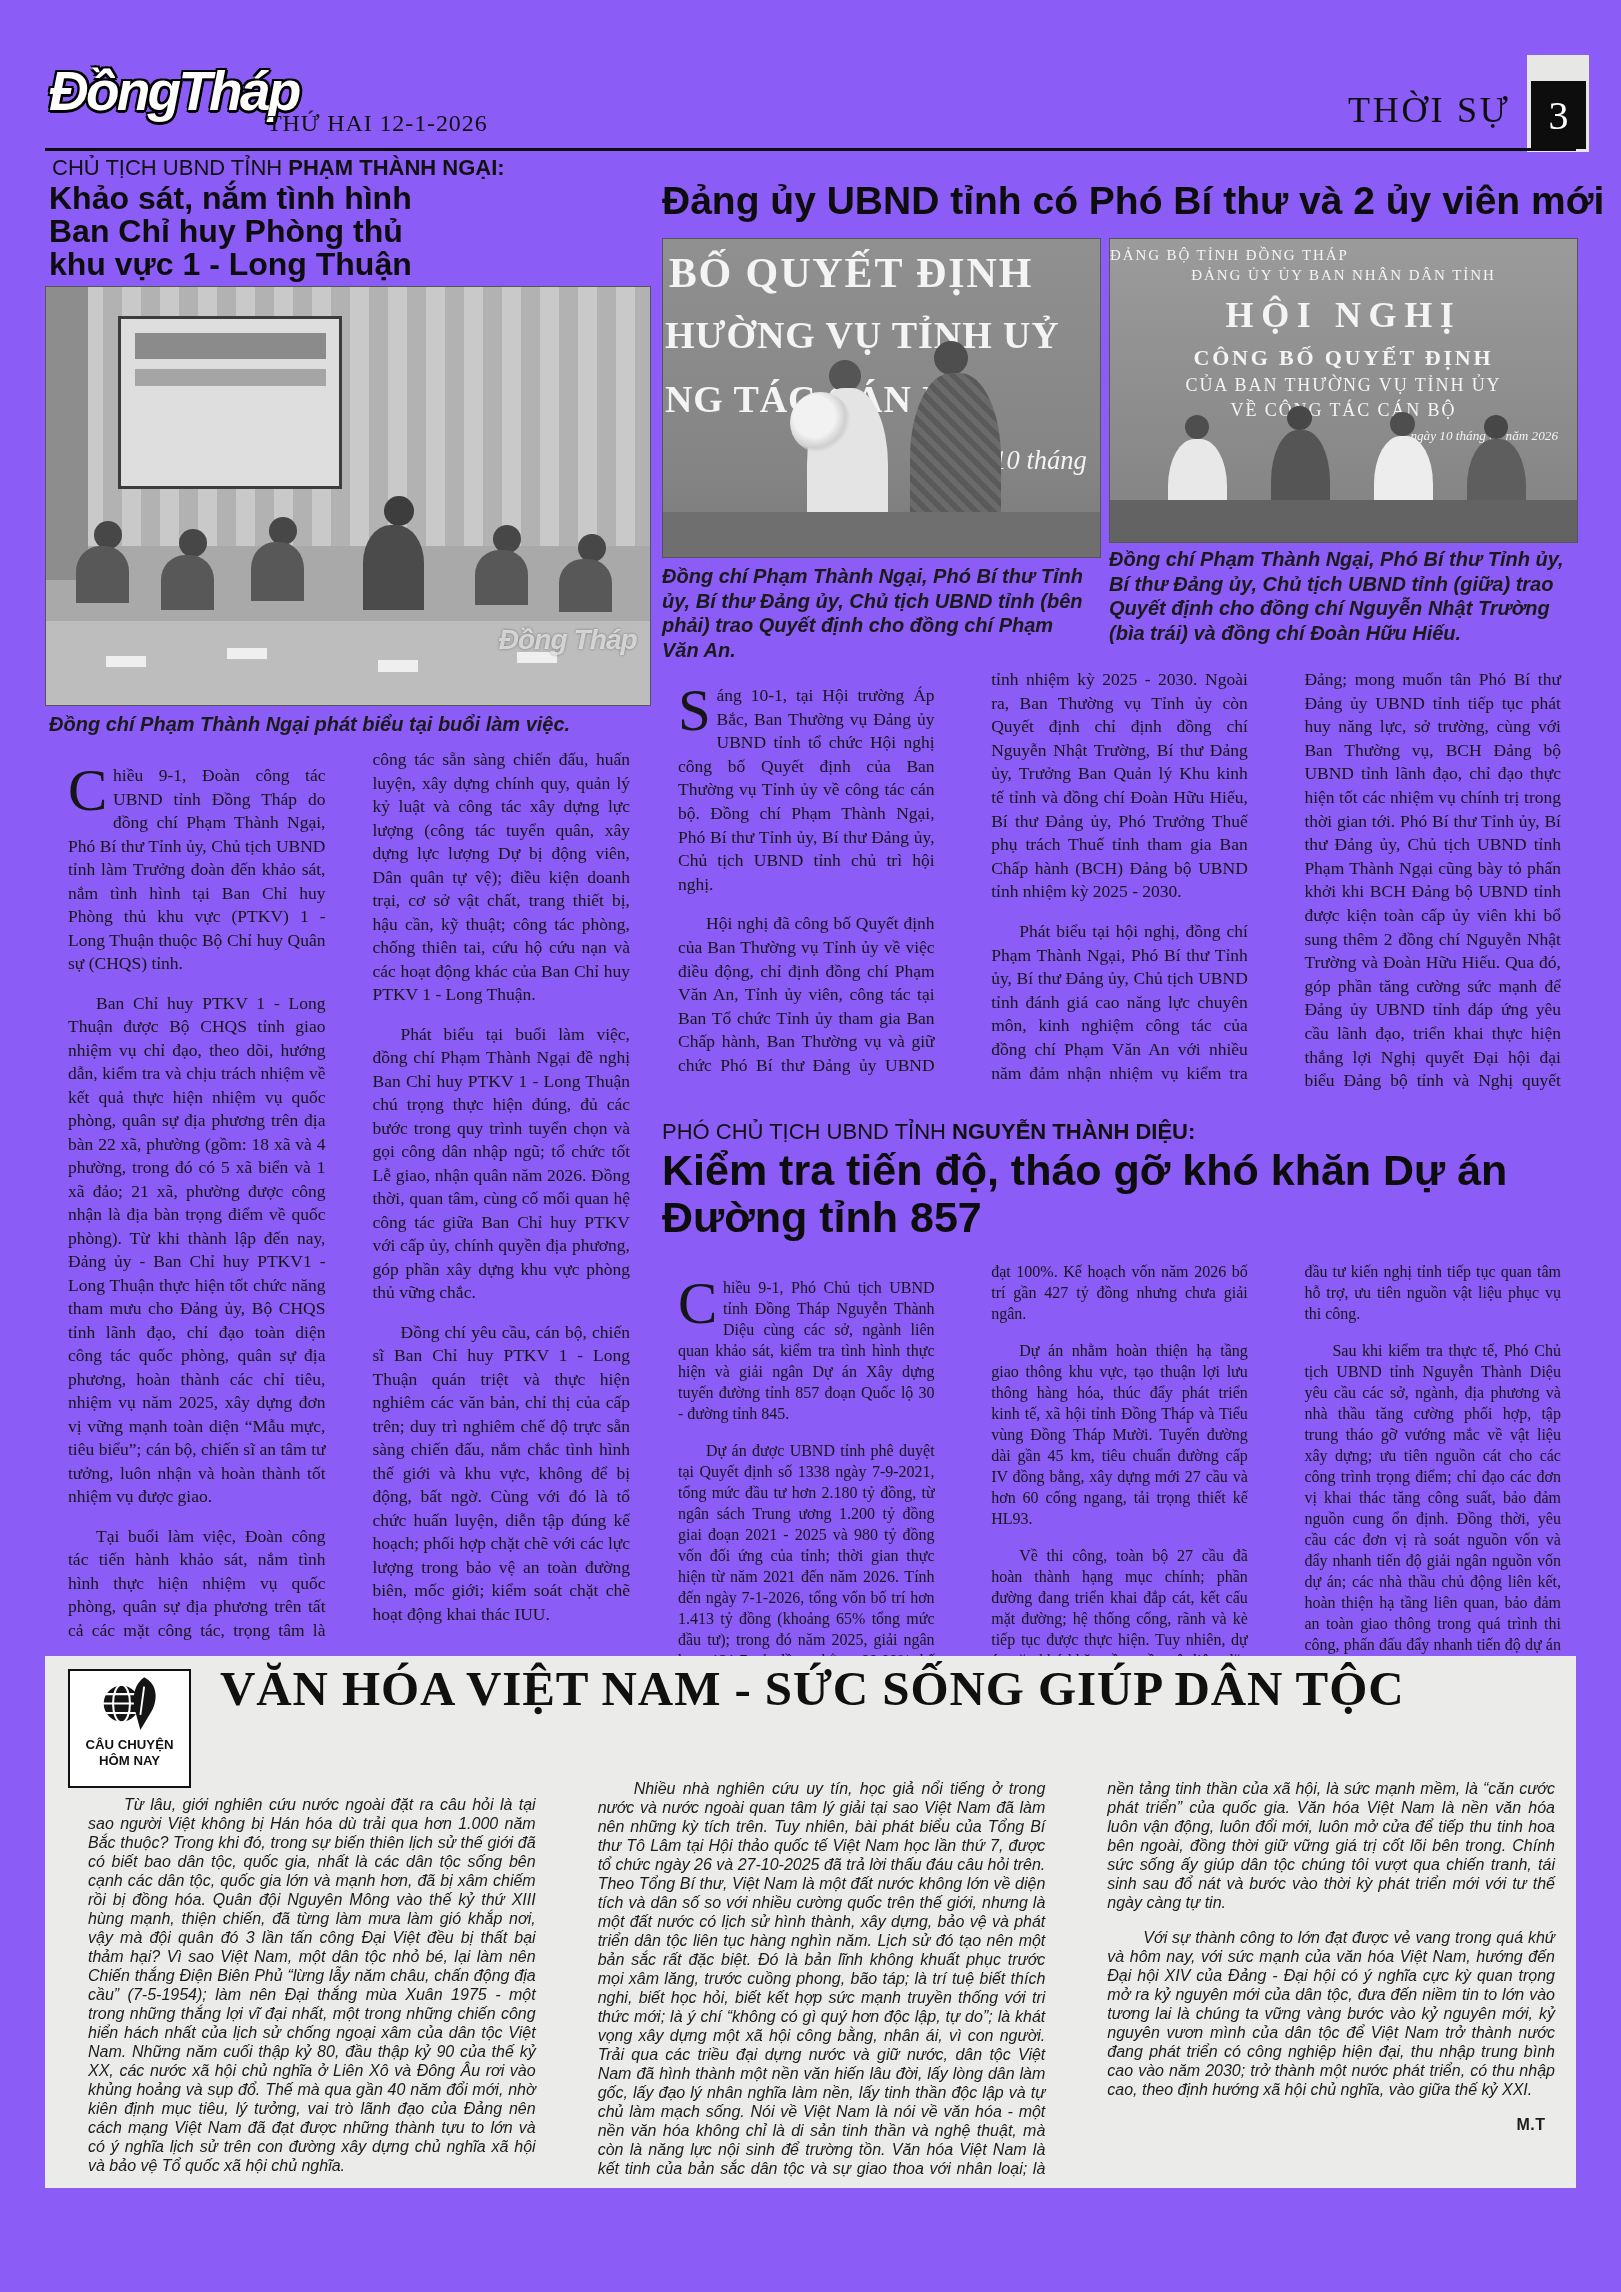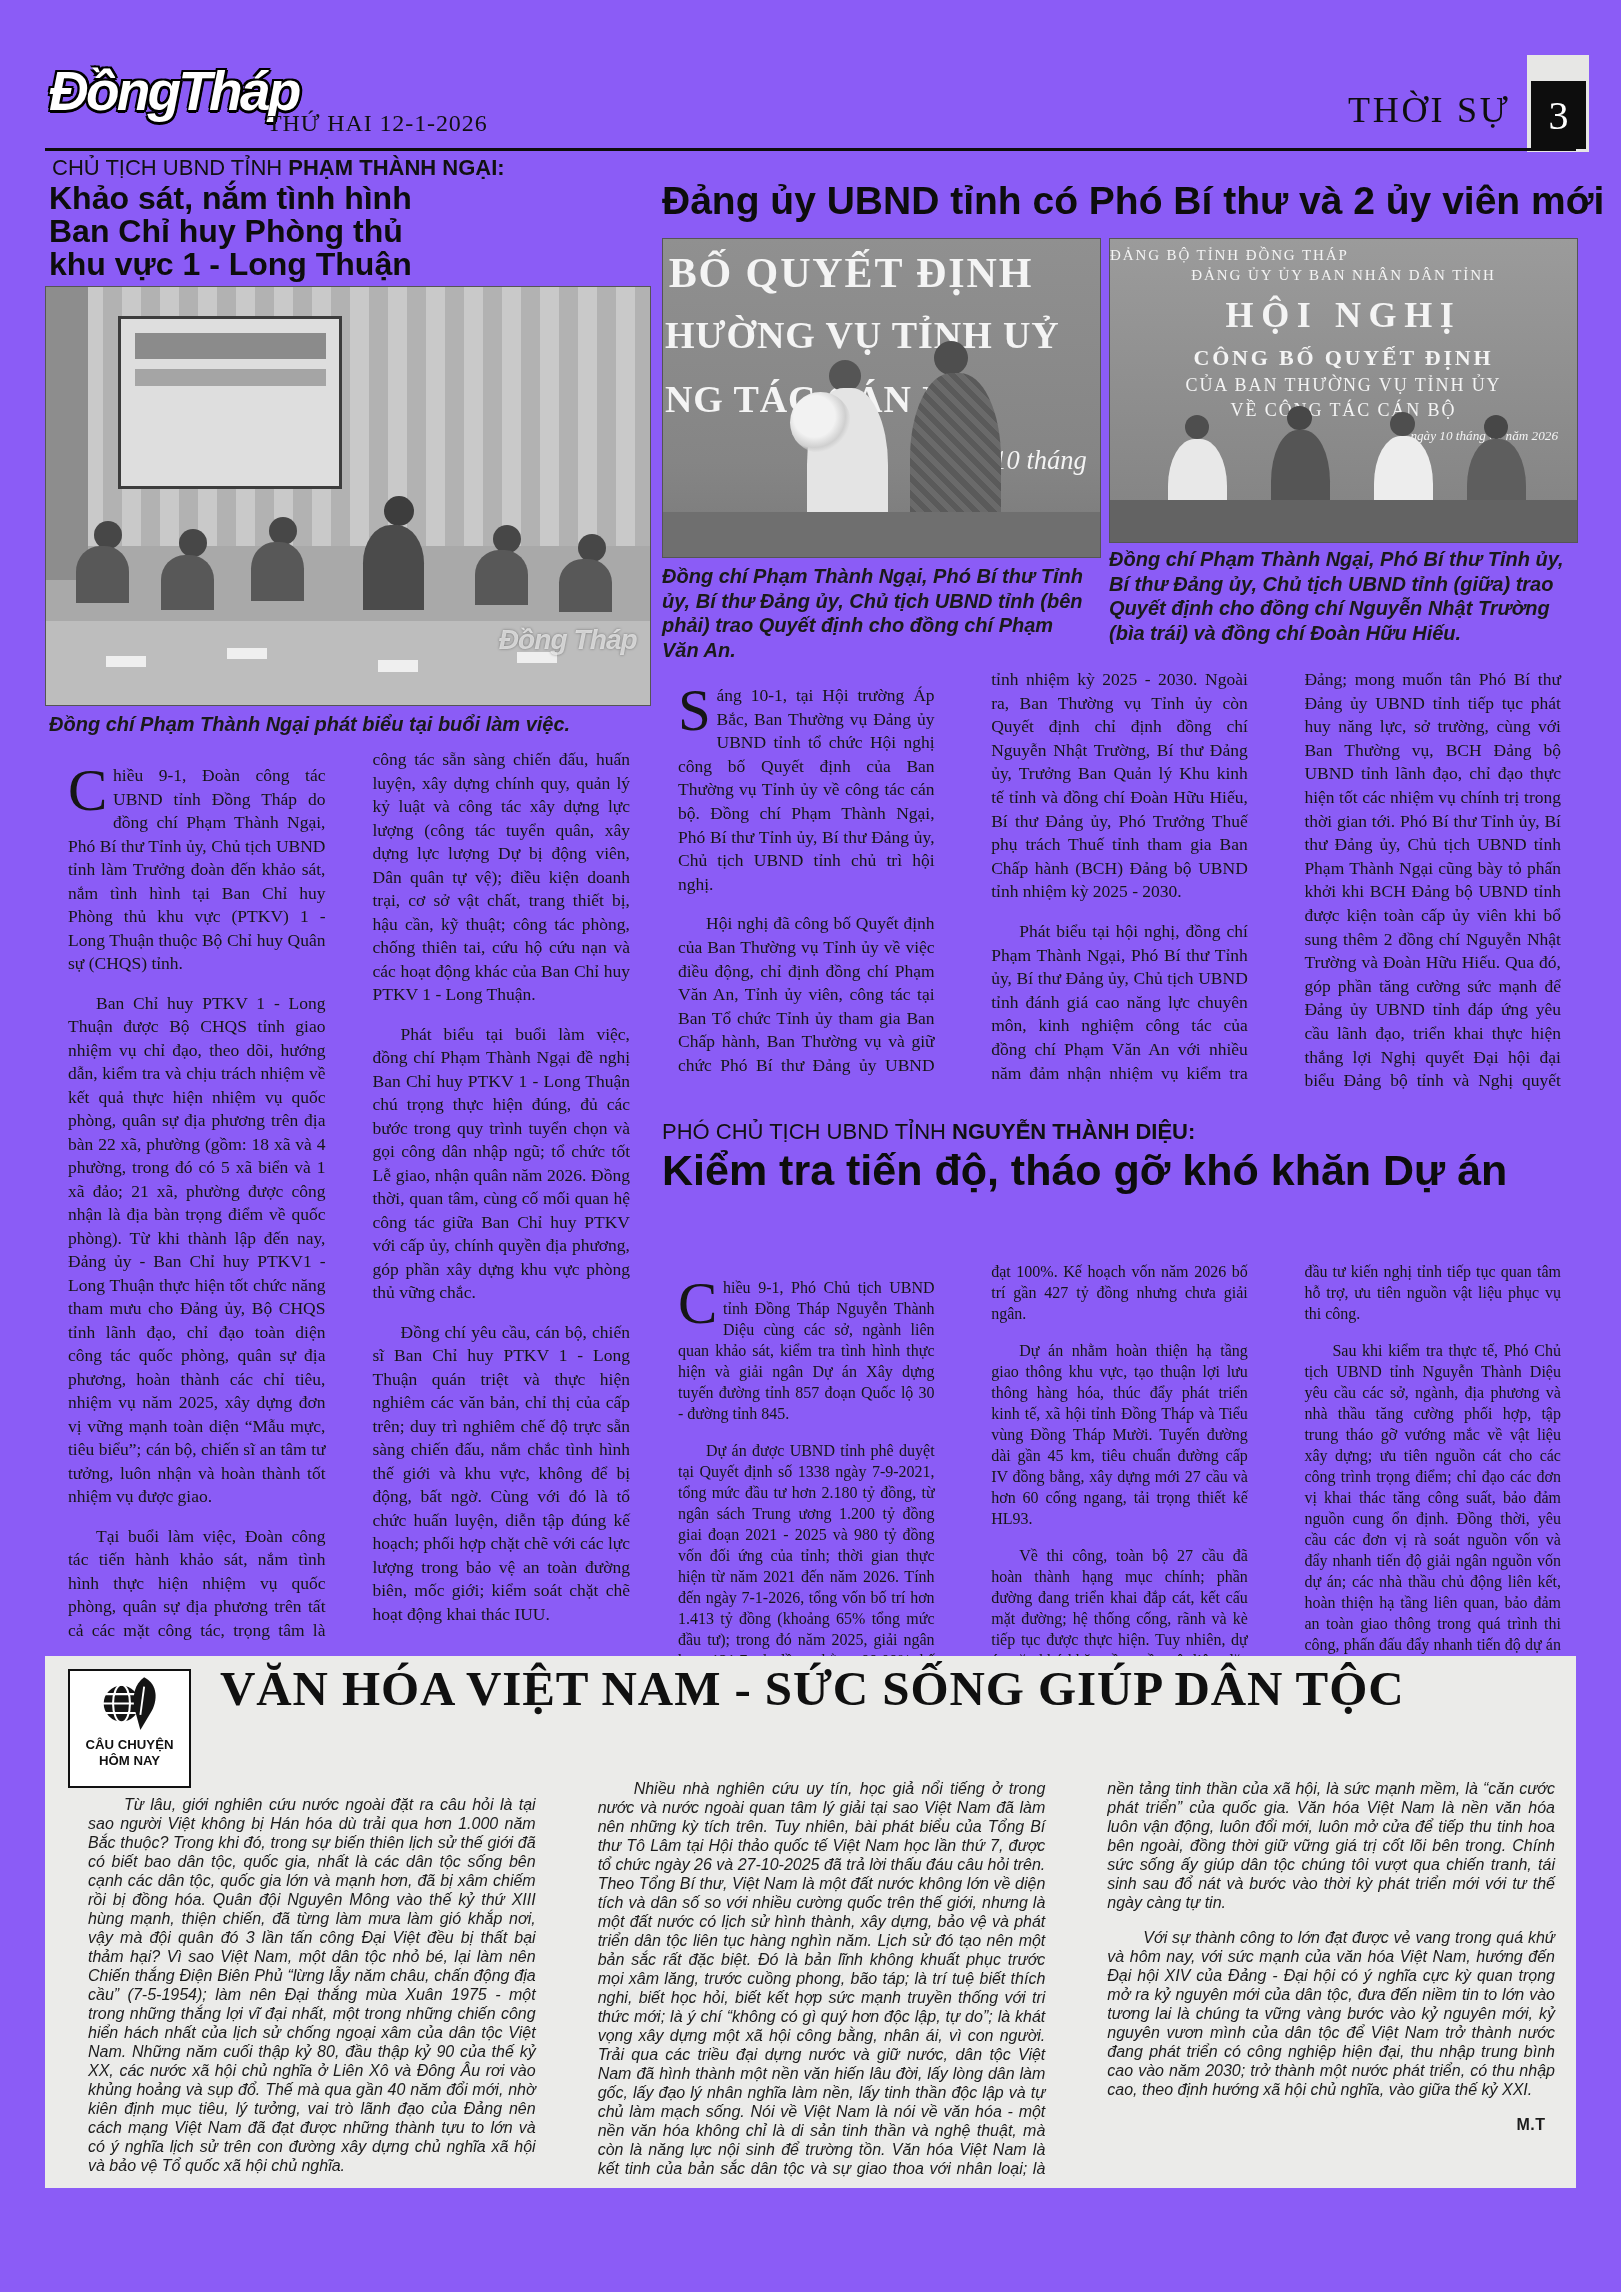--- a/index.html
+++ b/index.html
@@ -179,20 +179,21 @@
       <p>Hội nghị đã công bố Quyết định của Ban Thường vụ Tỉnh ủy về việc điều động, chỉ định đồng chí Phạm Văn An, Tỉnh ủy viên, công tác tại Ban Tổ chức Tỉnh ủy tham gia Ban Chấp hành, Ban Thường vụ và giữ chức Phó Bí thư Đảng ủy UBND tỉnh nhiệm kỳ 2025 - 2030. Ngoài ra, Ban Thường vụ Tỉnh ủy còn Quyết định chỉ định đồng chí Nguyễn Nhật Trường, Bí thư Đảng ủy, Trưởng Ban Quản lý Khu kinh tế tỉnh và đồng chí Đoàn Hữu Hiếu, Bí thư Đảng ủy, Phó Trưởng Thuế phụ trách Thuế tỉnh tham gia Ban Chấp hành (BCH) Đảng bộ UBND tỉnh nhiệm kỳ 2025 - 2030.</p>
       <p>Phát biểu tại hội nghị, đồng chí Phạm Thành Ngại, Phó Bí thư Tỉnh ủy, Bí thư Đảng ủy, Chủ tịch UBND tỉnh đánh giá cao năng lực chuyên môn, kinh nghiệm công tác của đồng chí Phạm Văn An với nhiều năm đảm nhận nhiệm vụ kiểm tra Đảng; mong muốn tân Phó Bí thư Đảng ủy UBND tỉnh tiếp tục phát huy năng lực, sở trường, cùng với Ban Thường vụ, BCH Đảng bộ UBND tỉnh lãnh đạo, chỉ đạo thực hiện tốt các nhiệm vụ chính trị trong thời gian tới. Phó Bí thư Tỉnh ủy, Bí thư Đảng ủy, Chủ tịch UBND tỉnh Phạm Thành Ngại cũng bày tỏ phấn khởi khi BCH Đảng bộ UBND tỉnh được kiện toàn cấp ủy viên khi bổ sung thêm 2 đồng chí Nguyễn Nhật Trường và Đoàn Hữu Hiếu. Qua đó, góp phần tăng cường sức mạnh để Đảng ủy UBND tỉnh đáp ứng yêu cầu lãnh đạo, triển khai thực hiện thắng lợi Nghị quyết Đại hội đại biểu Đảng bộ tỉnh và Nghị quyết Đại hội đại biểu Đảng bộ UBND tỉnh nhiệm kỳ 2025 - 2030 đề ra.</p>
       <p class="byline">PHƯỚC LỘC</p>
     </div>
 
   <div class="kicker" style="left:662px;top:1119px;">
     <span>PHÓ CHỦ TỊCH UBND TỈNH </span><b>NGUYỄN THÀNH DIỆU:</b>
   </div>
   <div class="headline" id="d857-headline">
     <div>Kiểm tra tiến độ, tháo gỡ khó khăn Dự án</div>
+    <div>Đường tỉnh 857</div>
   </div>
   <div class="body-cols" id="d857-body">
       <p class="dropcap">Chiều 9-1, Phó Chủ tịch UBND tỉnh Đồng Tháp Nguyễn Thành Diệu cùng các sở, ngành liên quan khảo sát, kiểm tra tình hình thực hiện và giải ngân Dự án Xây dựng tuyến đường tỉnh 857 đoạn Quốc lộ 30 - đường tỉnh 845.</p>
       <p>Dự án được UBND tỉnh phê duyệt tại Quyết định số 1338 ngày 7-9-2021, tổng mức đầu tư hơn 2.180 tỷ đồng, từ ngân sách Trung ương 1.200 tỷ đồng giai đoạn 2021 - 2025 và 980 tỷ đồng vốn đối ứng của tỉnh; thời gian thực hiện từ năm 2021 đến năm 2026. Tính đến ngày 7-1-2026, tổng vốn bố trí hơn 1.413 tỷ đồng (khoảng 65% tổng mức đầu tư); trong đó năm 2025, giải ngân hơn 121,7 tỷ đồng, bằng 99,09% kế hoạch; riêng vốn Trung ương giải ngân đạt 100%. Kế hoạch vốn năm 2026 bố trí gần 427 tỷ đồng nhưng chưa giải ngân.</p>
       <p>Dự án nhằm hoàn thiện hạ tầng giao thông khu vực, tạo thuận lợi lưu thông hàng hóa, thúc đẩy phát triển kinh tế, xã hội tỉnh Đồng Tháp và Tiểu vùng Đồng Tháp Mười. Tuyến đường dài gần 45 km, tiêu chuẩn đường cấp IV đồng bằng, xây dựng mới 27 cầu và hơn 60 cống ngang, tải trọng thiết kế HL93.</p>
       <p>Về thi công, toàn bộ 27 cầu đã hoàn thành hạng mục chính; phần đường đang triển khai đắp cát, kết cấu mặt đường; hệ thống cống, rãnh và kè tiếp tục được thực hiện. Tuy nhiên, dự án gặp khó khăn về nguồn vật liệu, đặc biệt là cát và đá xây dựng, qua đó chủ đầu tư kiến nghị tỉnh tiếp tục quan tâm hỗ trợ, ưu tiên nguồn vật liệu phục vụ thi công.</p>
       <p>Sau khi kiểm tra thực tế, Phó Chủ tịch UBND tỉnh Nguyễn Thành Diệu yêu cầu các sở, ngành, địa phương và nhà thầu tăng cường phối hợp, tập trung tháo gỡ vướng mắc về vật liệu xây dựng; ưu tiên nguồn cát cho các công trình trọng điểm; chỉ đạo các đơn vị khai thác tăng công suất, bảo đảm nguồn cung ổn định. Đồng thời, yêu cầu các đơn vị rà soát nguồn vốn và đẩy nhanh tiến độ giải ngân nguồn vốn dự án; các nhà thầu chủ động liên kết, hoàn thiện hạ tầng liên quan, bảo đảm an toàn giao thông trong quá trình thi công, phấn đấu đẩy nhanh tiến độ dự án theo kế hoạch.</p>
       <p class="byline">THÚY MỸ</p>
     </div>
 

